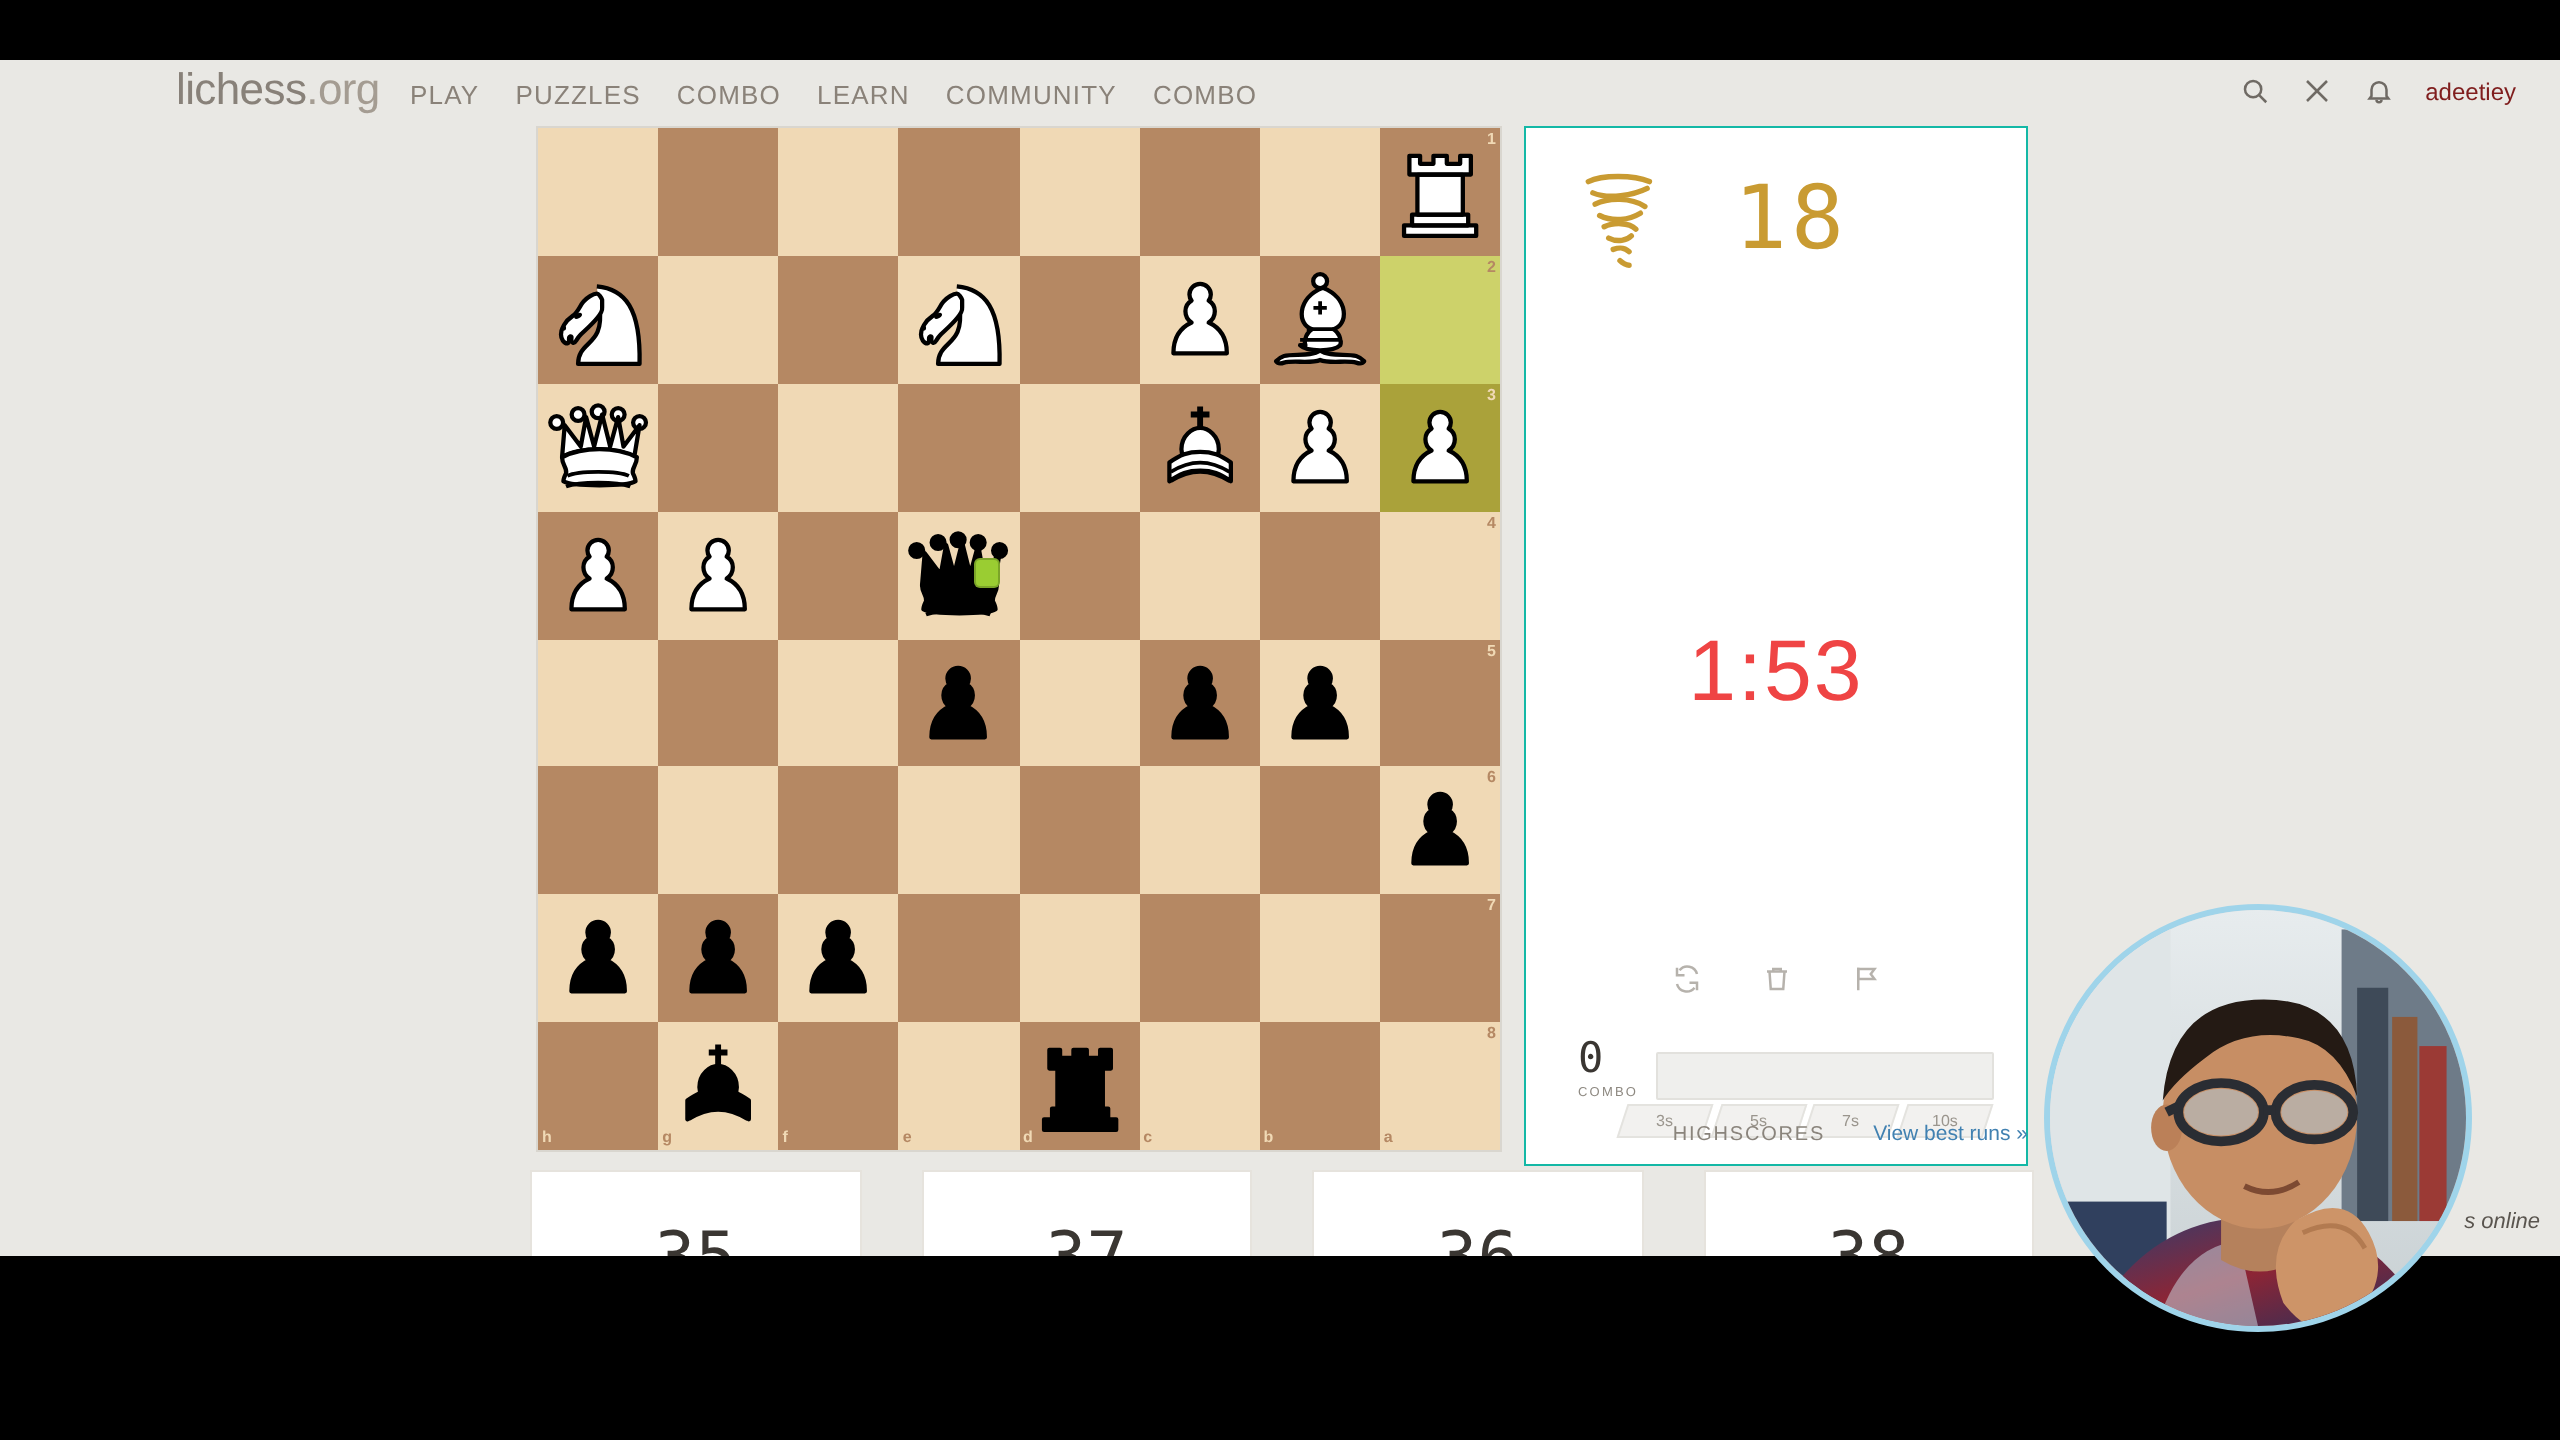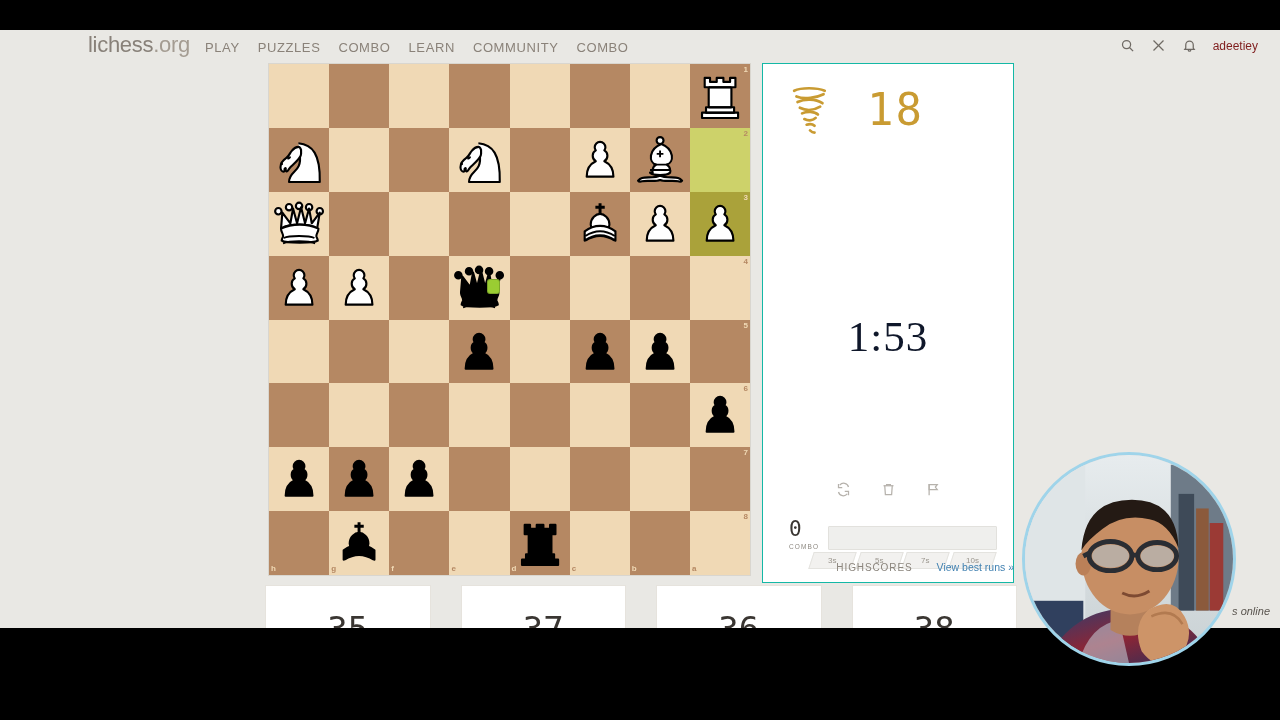--- a/index.html
+++ b/index.html
@@ -62,21 +62,21 @@
     background:#fff; border:1px solid #14b8a6;
   }
   .score-row { position:absolute; left:24px; top:20px; display:flex; align-items:center; gap:34px; }
   .storm-icon { width:46px; height:52px; display:block; }
   .score-num {
     font-family:"DejaVu Sans Mono", monospace; font-size:44px; color:#c99b32;
     letter-spacing:2px; line-height:1;
   }
   .clock {
     position:absolute; left:0; right:0; top:248px; text-align:center;
-    font-family:Liberation Serif, serif; font-size:43px; color:#0f172a;
+    font-family:Liberation Sans, sans-serif; font-size:43px; color:#ef4444;
     letter-spacing:1px;
   }
   .ctrl-row {
     position:absolute; left:0; right:0; top:418px;
     display:flex; justify-content:center; gap:30px;
   }
   .ctrl-ic { width:15px; height:15px; color:#b6b2ac; display:block; }
 
   .combo-wrap { position:absolute; left:26px; right:16px; top:455px; }
   .combo-top { display:flex; align-items:flex-end; gap:9px; }

